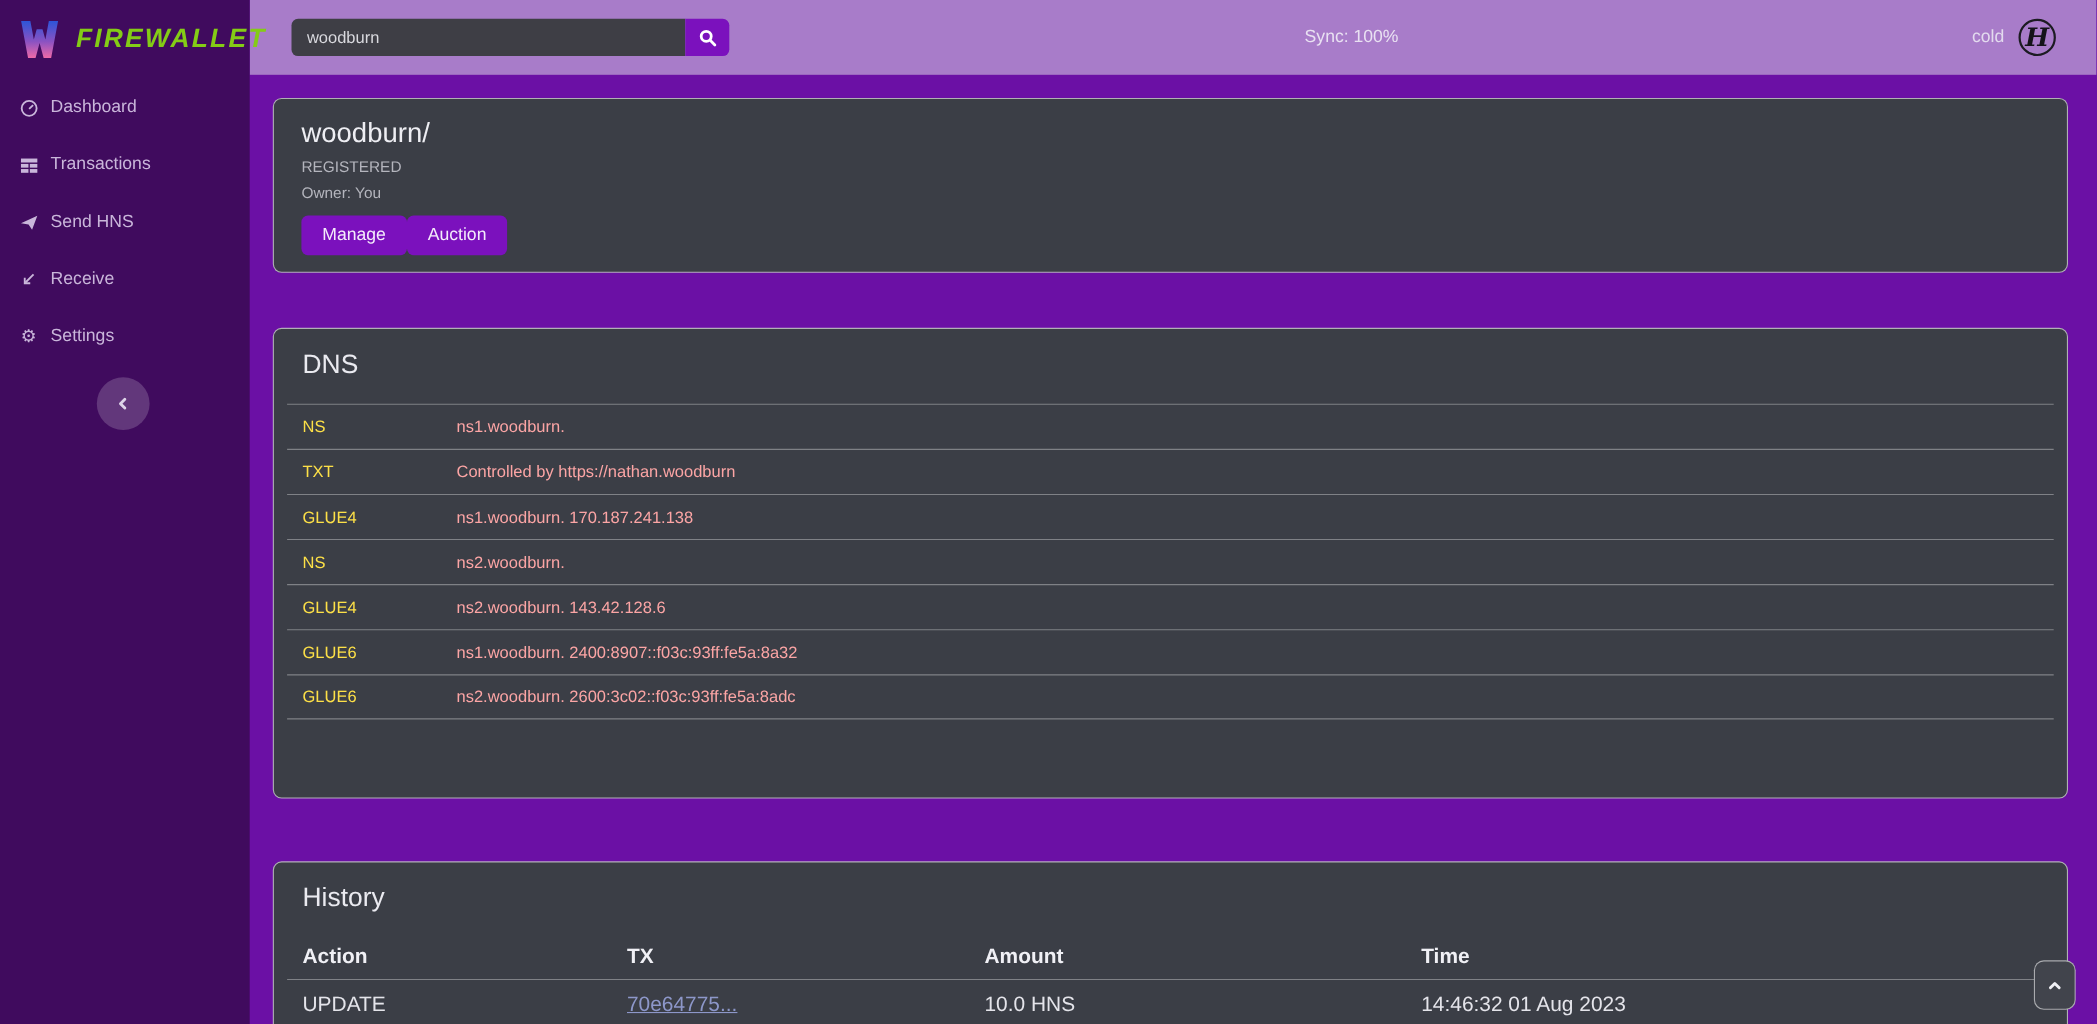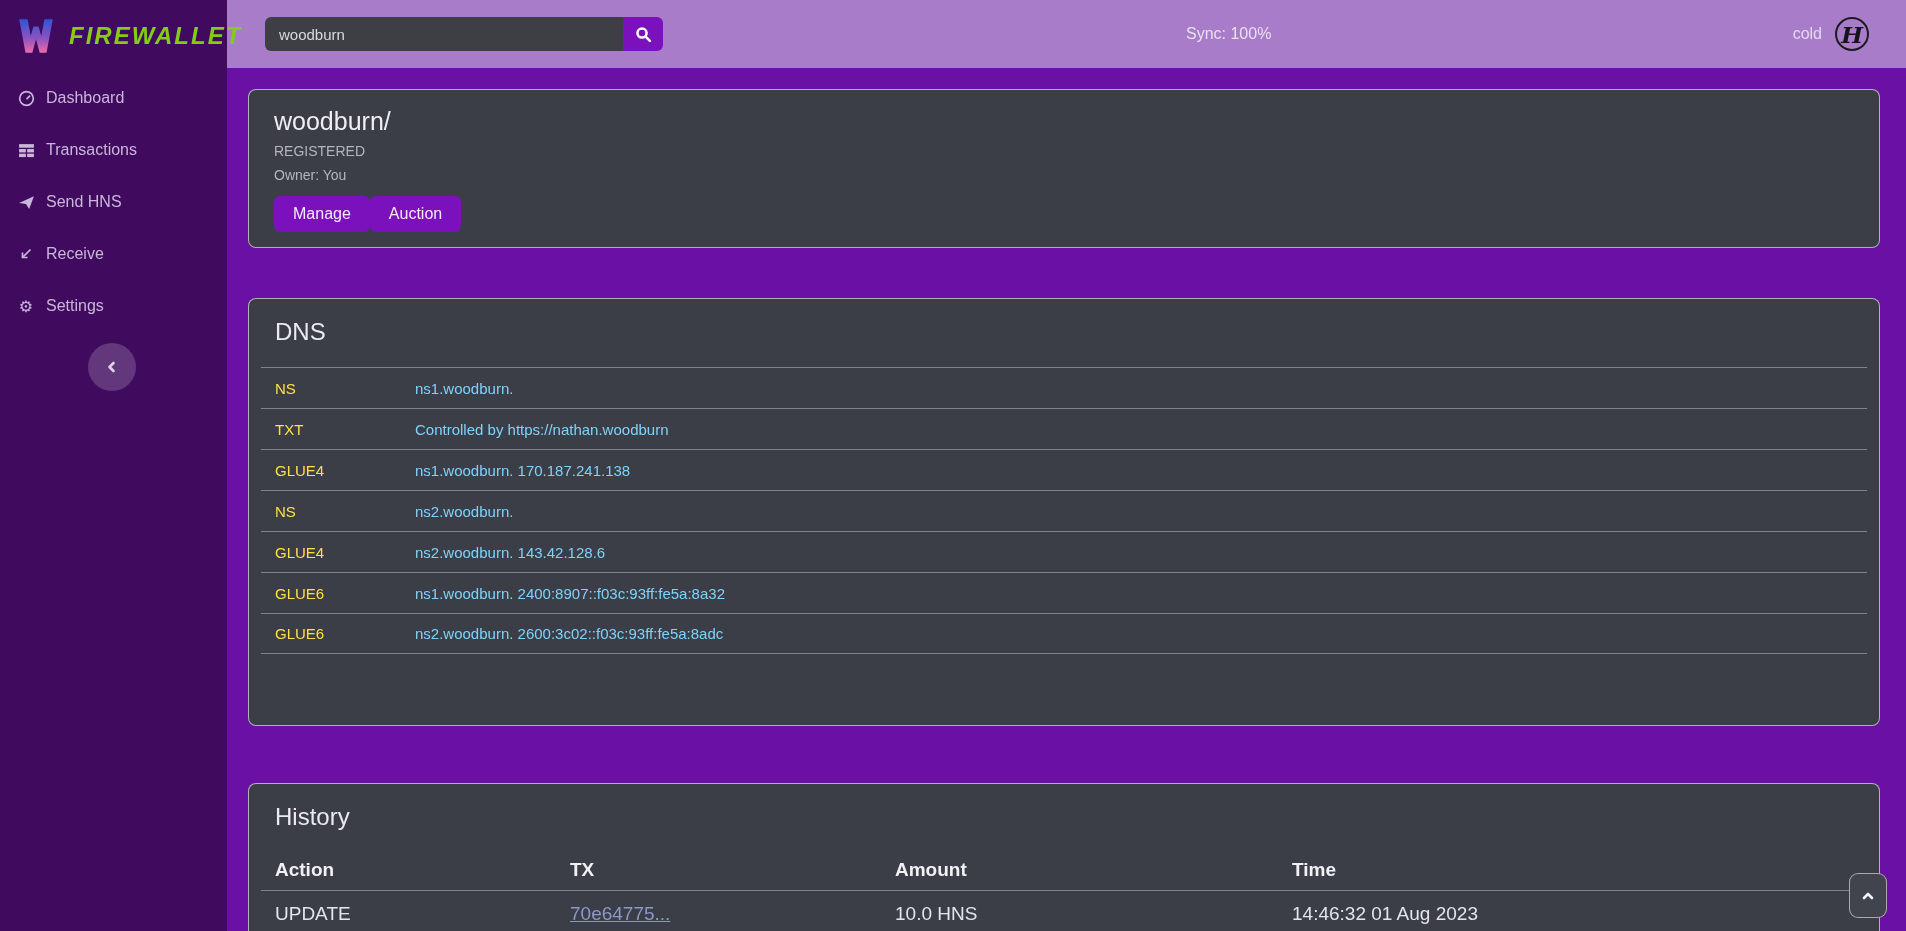--- a/index.html
+++ b/index.html
@@ -74,21 +74,21 @@
   }
   .expires { position:absolute; top:21px; right:26px; font-size:26px; color:#e6e6ec; font-weight:400; }
 
   
   .card-dns { top:230px; height:428px; padding-top:16px; }
   .card-dns .card-title { padding:0 26px; margin-bottom:18px; }
   .dns-table { margin:0 12px; }
   .dns-row { display:flex; height:41px; align-items:center; border-top:1px solid rgba(255,255,255,0.35); font-size:15px; }
   .dns-row:last-child { border-bottom:1px solid rgba(255,255,255,0.35); }
   .dns-type { width:154px; padding-left:14px; color:#fde047; }
-  .dns-value { flex:1; color:#7dd3fc; }
+  .dns-value { flex:1; color:#fca5a5; }
 
   
   .card-history { top:715px; height:320px; padding-top:16px; }
   .card-history .card-title { padding:0 26px; }
   .hist-table { margin:0 12px; margin-top:16px; }
   .hist-row { display:flex; align-items:center; font-size:19px; }
   .hist-head { height:40px; font-weight:bold; color:#f0f0f5; }
   .hist-data { height:46px; border-top:1px solid rgba(255,255,255,0.35); color:#e4e4ea; }
   .c-action { width:309px; padding-left:14px; }
   .c-tx { width:325px; }

